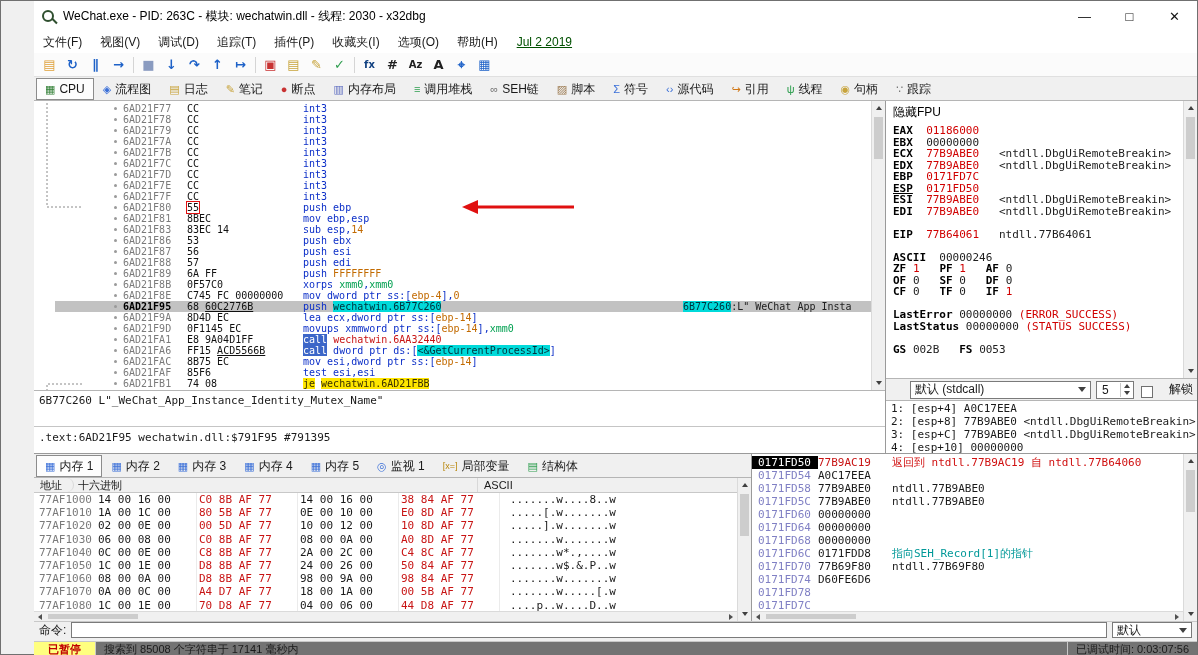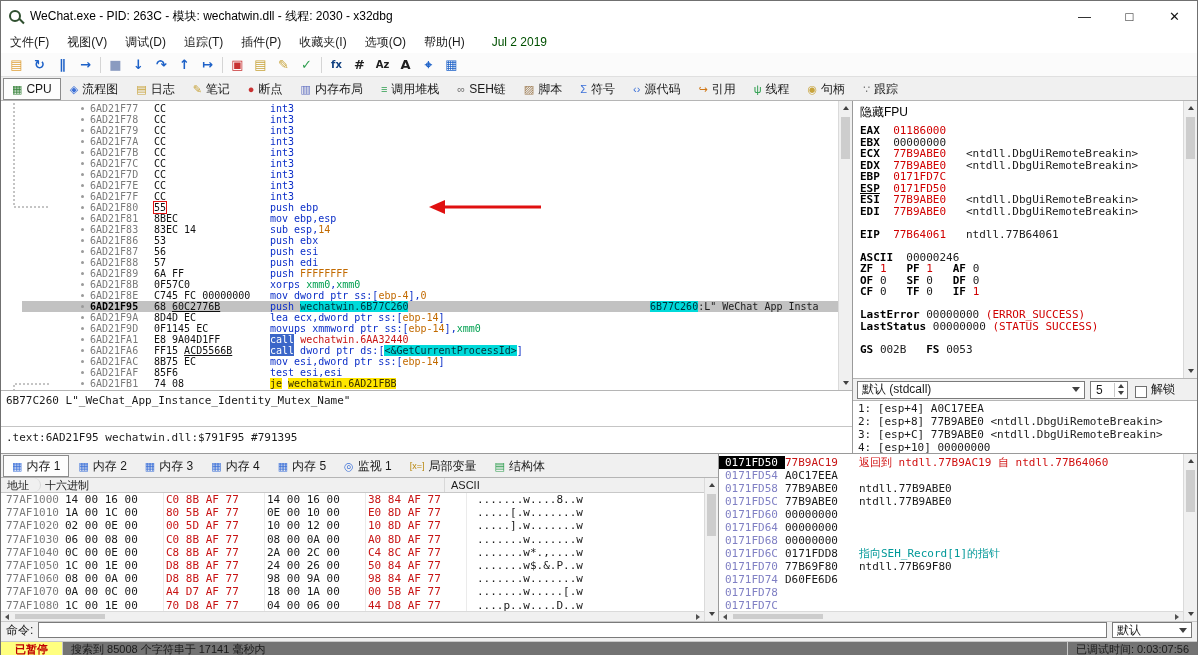--- a/index.html
+++ b/index.html
@@ -1,26 +1,26 @@
 <!DOCTYPE html>
 <html><head>
 <meta charset="utf-8">
 <style>
 *{box-sizing:border-box;margin:0;padding:0;}
 html,body{width:1198px;height:655px;overflow:hidden;}
 body{background:#F0F0F0;font-family:"Liberation Sans","DejaVu Sans",sans-serif;font-size:12px;color:#1A1A1A;}
-.win{width:1198px;height:655px;border:1px solid #707070;display:flex;flex-direction:column;background:#F0F0F0;}
+.win{width:1198px;height:655px;border:1px solid #707070;display:flex;flex-direction:column;background:#F0F0F0;padding-left:33px;}
 .titlebar{height:30px;background:#FFF;display:flex;align-items:center;padding-left:8px;flex:none;}
 .appicon{width:12px;height:12px;border:2px solid #2F4F2F;border-radius:50%;position:relative;margin-right:9px;flex:none;}
 .appicon::after{content:"";position:absolute;width:7px;height:2px;background:#2F4F2F;transform:rotate(45deg);right:-6px;bottom:-2px;}
 .title{flex:1;font-size:12px;color:#000;white-space:nowrap;overflow:hidden;}
 .wbtn{width:45px;height:30px;display:flex;align-items:center;justify-content:center;font-size:13px;color:#111;flex:none;}
 .menubar{height:22px;background:#FFF;display:flex;align-items:center;flex:none;}
 .mitem{padding:3px 9px;white-space:nowrap;}
-.mdate{margin-left:18px;color:#005000;}
+.mdate{margin-left:10px;color:#005000;text-decoration:underline;}
 .toolbar{height:24px;background:#FBFBFB;display:flex;align-items:center;padding-left:4px;border-bottom:1px solid #E0E0E0;flex:none;}
 .ticon{width:23px;height:21px;display:flex;align-items:center;justify-content:center;font-size:13px;font-family:"DejaVu Sans",sans-serif;font-weight:bold;}
 .tsep{width:1px;height:16px;background:#D5D5D5;margin:0 3px;flex:none;}
 .tabbar{height:24px;background:#F0F0F0;display:flex;align-items:flex-end;padding-left:2px;border-bottom:1px solid #B5B5B5;flex:none;}
 .tab{display:flex;align-items:center;gap:4px;padding:3px 8px;height:22px;border:1px solid transparent;font-size:12px;white-space:nowrap;}
 .tab.active{background:#FDFDFD;border-color:#8C8C8C;}
 .ticn{font-size:11px;line-height:11px;}
 .main{display:flex;height:352px;flex:none;}
 .left{width:852px;flex:none;display:flex;flex-direction:column;border-right:1px solid #9A9A9A;}
 .disasm{height:290px;background:#FFF;position:relative;border-bottom:1px solid #B5B5B5;}
@@ -50,29 +50,29 @@
 .sg.r{color:#D00000;}
 .infopane{height:62px;background:#FFF;font-family:"DejaVu Sans Mono",monospace;font-size:11px;}
 .info1{height:36px;padding:3px 5px;border-bottom:1px solid #C5C5C5;}
 .info2{padding:4px 5px;}
 .right{flex:1;display:flex;flex-direction:column;background:#F0F0F0;min-width:0;}
 .registers{height:278px;background:#FFF;position:relative;border-bottom:1px solid #B5B5B5;padding:2px 16px 0 7px;overflow:hidden;}
 .hidefpu{font-size:12px;padding:1px 0 4px 0;color:#000;}
 .rrow{font-family:"DejaVu Sans Mono",monospace;font-size:11px;line-height:11.5px;min-height:11.5px;white-space:pre;overflow:hidden;}
 .comborow{height:22px;display:flex;align-items:center;gap:5px;padding:1px 4px;border-bottom:1px solid #B5B5B5;flex:none;}
 .combo{background:#FFF;border:1px solid #7A7A7A;height:18px;display:flex;align-items:center;justify-content:space-between;padding:0 4px;font-size:12px;white-space:nowrap;}
-.combo.cc{width:228px;}
+.combo.cc{width:228px;margin-left:20px;}
 .arr{width:0;height:0;border-left:4px solid transparent;border-right:4px solid transparent;border-top:5px solid #404040;margin-left:6px;flex:none;}
 .spin{width:38px;height:18px;background:#FFF;border:1px solid #7A7A7A;display:flex;align-items:center;padding-left:5px;font-size:12px;position:relative;flex:none;}
 .sarr{position:absolute;right:1px;top:1px;bottom:1px;width:12px;border-left:1px solid #C8C8C8;display:flex;flex-direction:column;align-items:center;justify-content:space-around;}
 .tri-u{width:0;height:0;border-left:3px solid transparent;border-right:3px solid transparent;border-bottom:4px solid #404040;}
 .tri-d{width:0;height:0;border-left:3px solid transparent;border-right:3px solid transparent;border-top:4px solid #404040;}
 .tri-l{width:0;height:0;border-top:3px solid transparent;border-bottom:3px solid transparent;border-right:4px solid #505050;}
 .tri-r{width:0;height:0;border-top:3px solid transparent;border-bottom:3px solid transparent;border-left:4px solid #505050;}
-.chk{display:flex;align-items:flex-end;gap:4px;font-size:12px;margin-left:2px;white-space:nowrap;}
+.chk{display:flex;align-items:flex-end;gap:16px;font-size:12px;margin-left:2px;white-space:nowrap;}
 .chkbox{width:12px;height:12px;background:#FFF;border:1px solid #707070;flex:none;}
 .args{flex:1;background:#FFF;font-family:"DejaVu Sans Mono",monospace;font-size:11px;line-height:13px;padding:1px 5px;white-space:pre;overflow:hidden;}
 .bottom{display:flex;height:168px;flex:none;border-top:1px solid #9A9A9A;}
 .bleft{width:718px;flex:none;display:flex;flex-direction:column;border-right:1px solid #9A9A9A;}
 .tabbar2{height:24px;background:#F0F0F0;display:flex;align-items:flex-end;padding-left:2px;border-bottom:1px solid #B5B5B5;flex:none;}
 .dump{flex:1;background:#FFF;position:relative;font-family:"DejaVu Sans Mono",monospace;font-size:11px;overflow:hidden;}
 .dhead{height:15px;display:flex;background:#F0F0F0;border-bottom:1px solid #C8C8C8;font-family:"Liberation Sans","DejaVu Sans",sans-serif;font-size:11px;line-height:14px;}
 .dh1{width:40px;padding-left:6px;border-right:1px solid #D8D8D8;border-radius:7px;}
 .dh2{width:404px;padding-left:4px;border-right:1px solid #D8D8D8;}
 .dh3{flex:1;padding-left:6px;}

